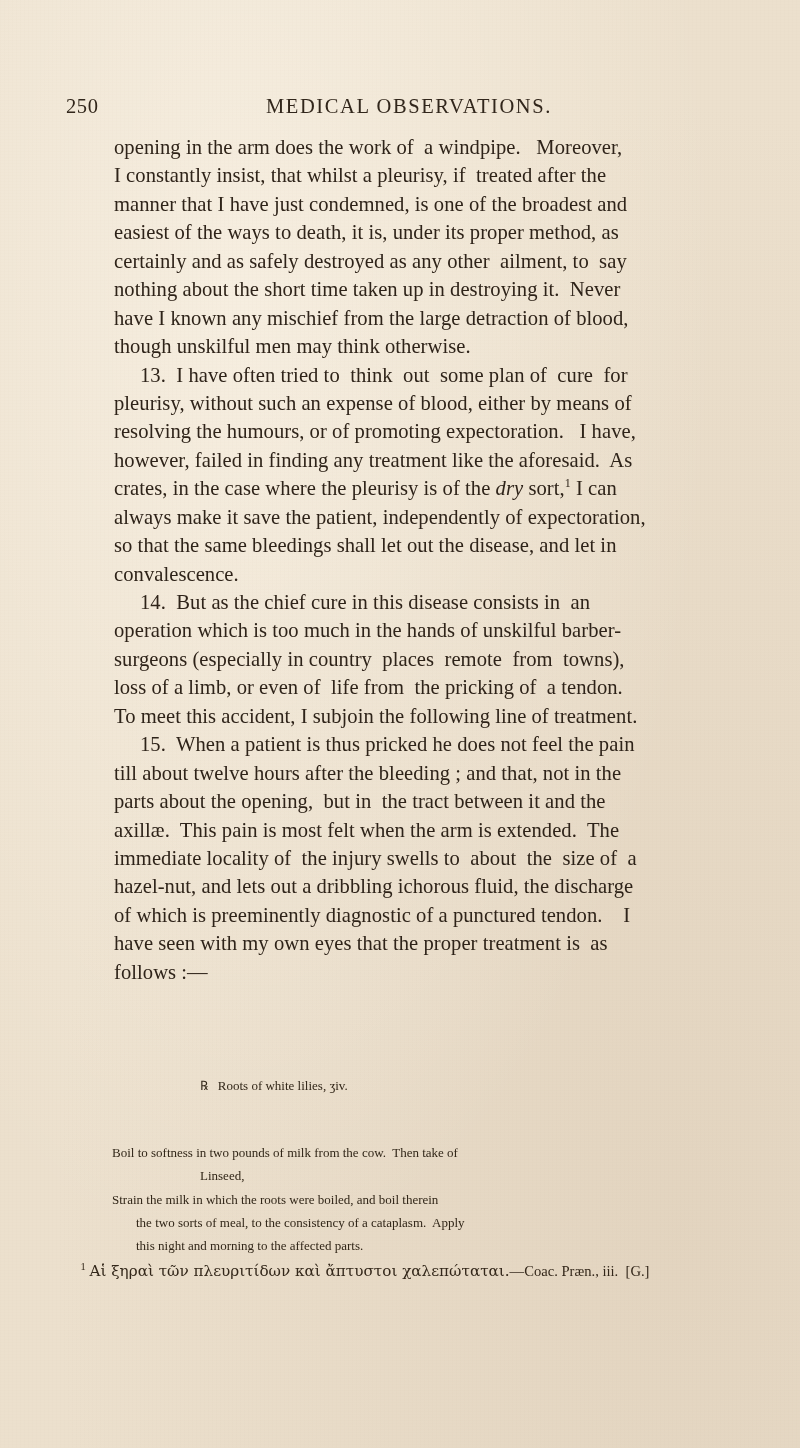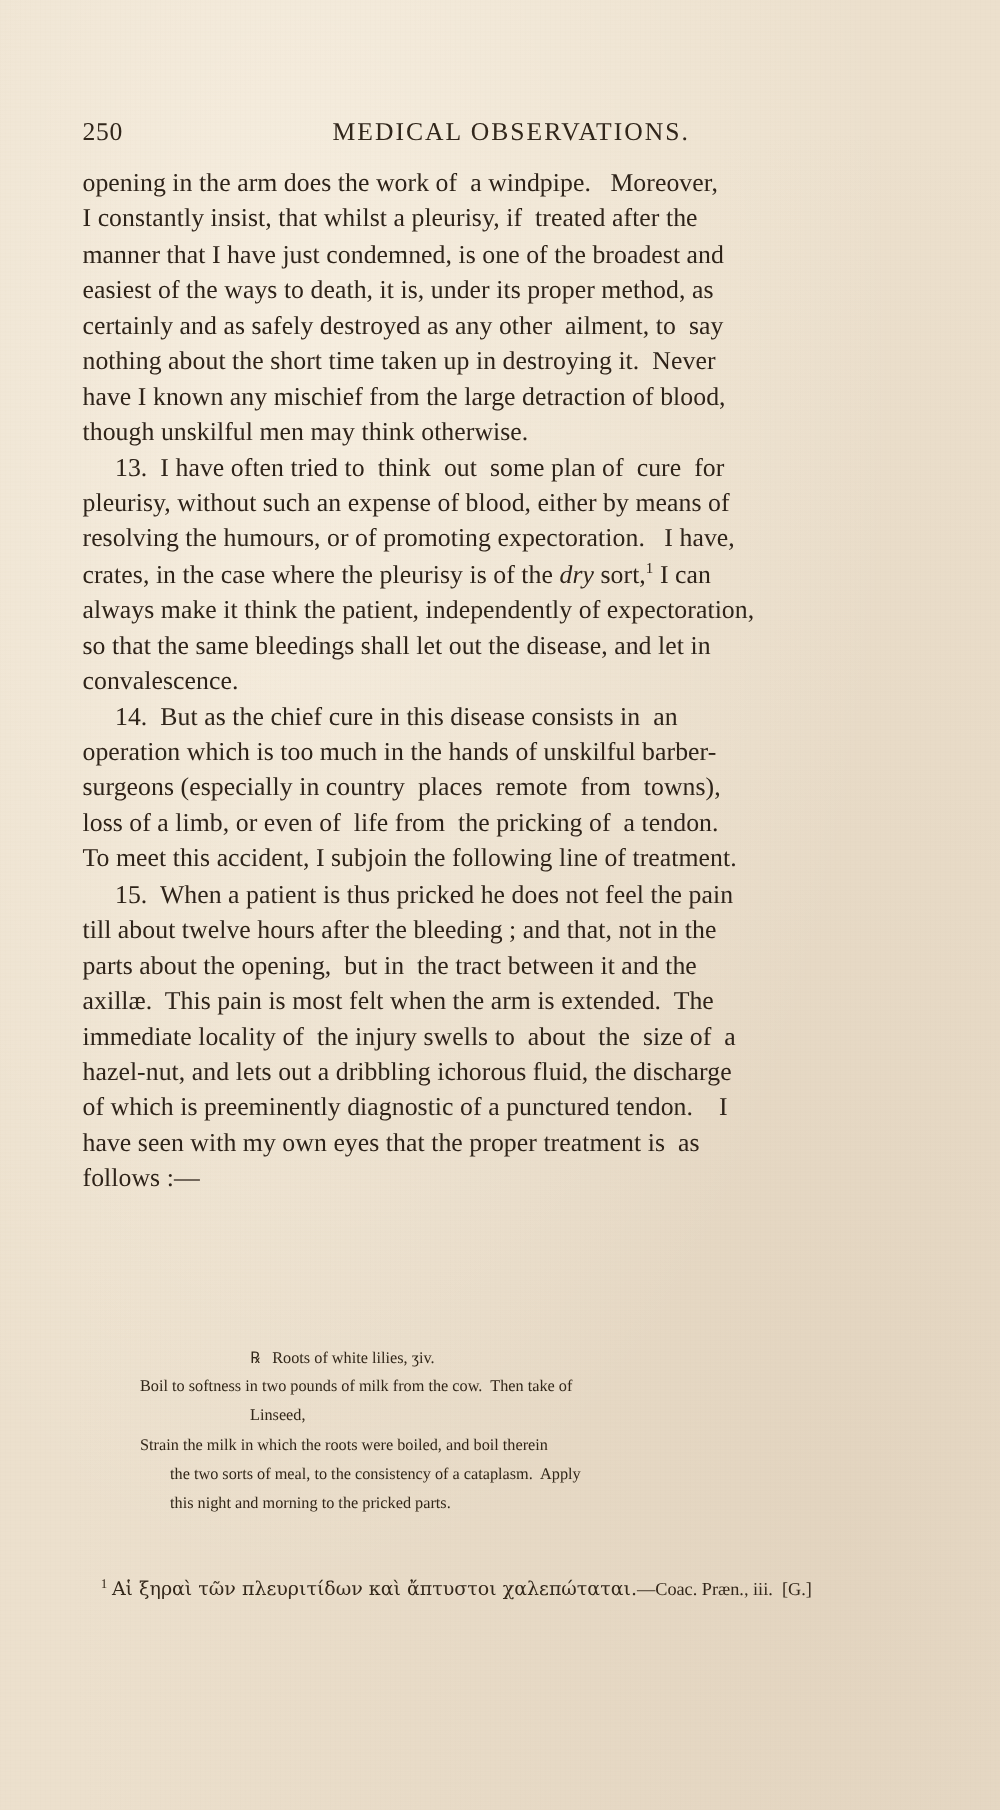--- a/index.html
+++ b/index.html
@@ -62,20 +62,21 @@
     top: 133px;
     width: 670px;
   }
   .ln {
     font-size: 20.6px;
     line-height: 28.45px;
     height: 28.45px;
     white-space: pre;
     color: #2e2319;
     letter-spacing: 0.05px;
+    margin-left: 48px;
   }
   .ln.just {
     
   }
   .ind {
     padding-left: 26px;
   }
   i.it { font-style: italic; }
   sup.fn {
     font-size: 12px;
@@ -142,47 +143,48 @@
       <div class="ln just">I constantly insist, that whilst a pleurisy, if  treated after the</div>
       <div class="ln just">manner that I have just condemned, is one of the broadest and</div>
       <div class="ln just">easiest of the ways to death, it is, under its proper method, as</div>
       <div class="ln just">certainly and as safely destroyed as any other  ailment, to  say</div>
       <div class="ln just">nothing about the short time taken up in destroying it.  Never</div>
       <div class="ln just">have I known any mischief from the large detraction of blood,</div>
       <div class="ln just">though unskilful men may think otherwise.</div>
       <div class="ln just ind">13.  I have often tried to  think  out  some plan of  cure  for</div>
       <div class="ln just">pleurisy, without such an expense of blood, either by means of</div>
       <div class="ln just">resolving the humours, or of promoting expectoration.   I have,</div>
+      <div class="ln just">however, failed in finding any treatment like the aforesaid.  As</div>
       <div class="ln just">crates, in the case where the pleurisy is of the <i class="it">dry</i> sort,<sup class="fn">1</sup> I can</div>
-      <div class="ln just">always make it think the patient, independently of expectoration,</div>
+      <div class="ln just">always make it save the patient, independently of expectoration,</div>
       <div class="ln just">so that the same bleedings shall let out the disease, and let in</div>
       <div class="ln just">convalescence.</div>
       <div class="ln just ind">14.  But as the chief cure in this disease consists in  an</div>
       <div class="ln just">operation which is too much in the hands of unskilful barber-</div>
       <div class="ln just">surgeons (especially in country  places  remote  from  towns),</div>
       <div class="ln just">loss of a limb, or even of  life from  the pricking of  a tendon.</div>
       <div class="ln just">To meet this accident, I subjoin the following line of treatment.</div>
       <div class="ln just ind">15.  When a patient is thus pricked he does not feel the pain</div>
       <div class="ln just">till about twelve hours after the bleeding ; and that, not in the</div>
       <div class="ln just">parts about the opening,  but in  the tract between it and the</div>
       <div class="ln just">axillæ.  This pain is most felt when the arm is extended.  The</div>
       <div class="ln just">immediate locality of  the injury swells to  about  the  size of  a</div>
       <div class="ln just">hazel-nut, and lets out a dribbling ichorous fluid, the discharge</div>
       <div class="ln just">of which is preeminently diagnostic of a punctured tendon.    I</div>
       <div class="ln just">have seen with my own eyes that the proper treatment is  as</div>
       <div class="ln just">follows :—</div>
     </div>
 
   <div class="recipe" id="recipe-block">
       <div class="rline" style="padding-left: 134px;">℞   Roots of white lilies, ʒiv.</div>
-      <div class="rline" style="padding-left: 46px;">Boil to softness in two pounds of milk from the cow.  Then take of</div>
+      <div class="rline" style="padding-left: 46px; margin-top: 44px;">Boil to softness in two pounds of milk from the cow.  Then take of</div>
       <div class="rline" style="padding-left: 134px;">Linseed,</div>
       <div class="rline" style="padding-left: 46px;">Strain the milk in which the roots were boiled, and boil therein</div>
       <div class="rline" style="padding-left: 70px;">the two sorts of meal, to the consistency of a cataplasm.  Apply</div>
-      <div class="rline" style="padding-left: 70px;">this night and morning to the pricked parts.</div>
+      <div class="rline" style="padding-left: 70px;">this night and morning to the affected parts.</div>
     </div>
 
   <div class="footnote">
     <sup>1</sup><span> </span><span class="gk">Αἱ ξηραὶ τῶν πλευριτίδων καὶ ἄπτυστοι χαλεπώταται.</span><span>—Coac. Præn., iii.</span><span>  </span><span>[G.]</span>
   </div>
 
   <div class="grain"></div>
 </div>
 
 </body></html>

